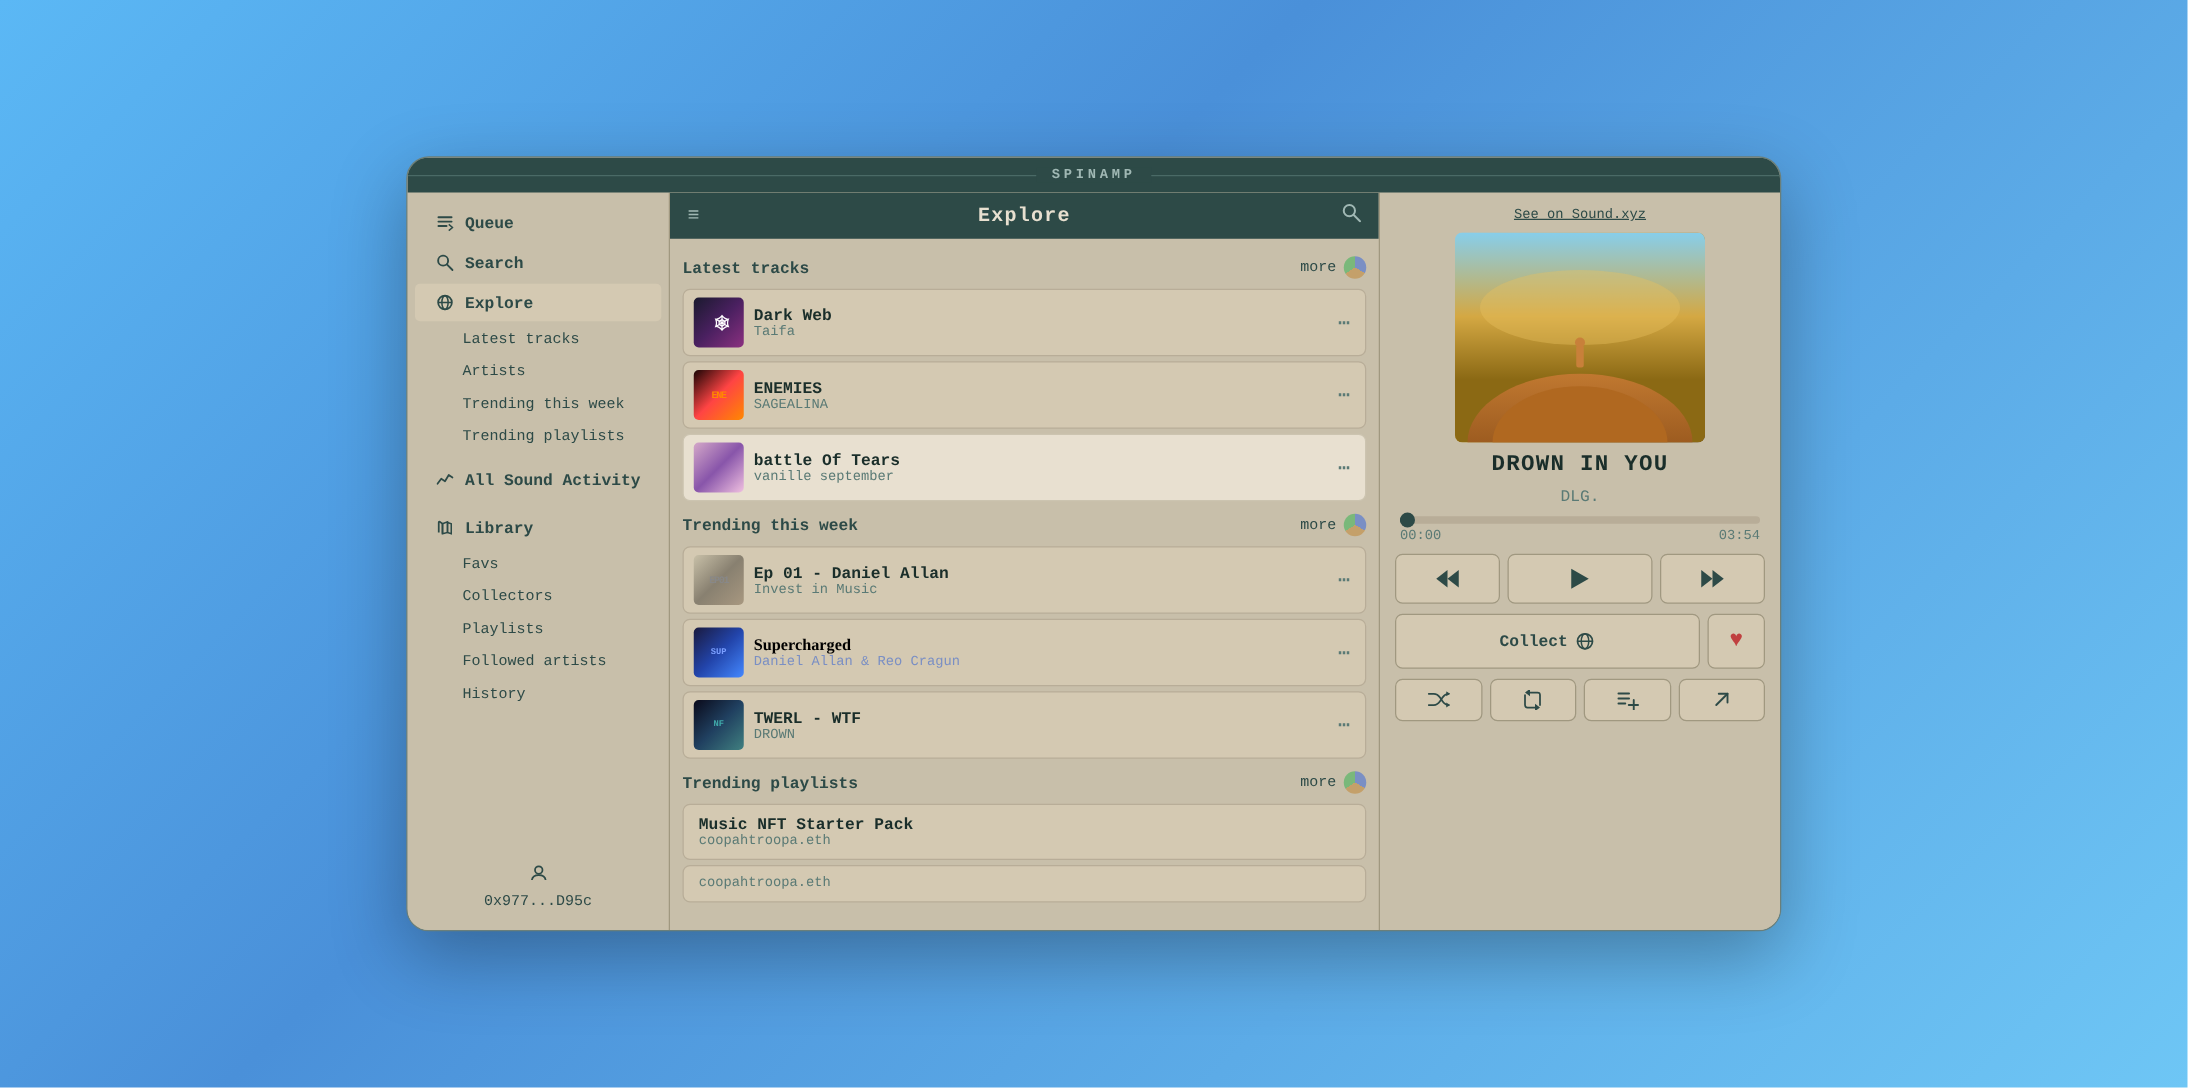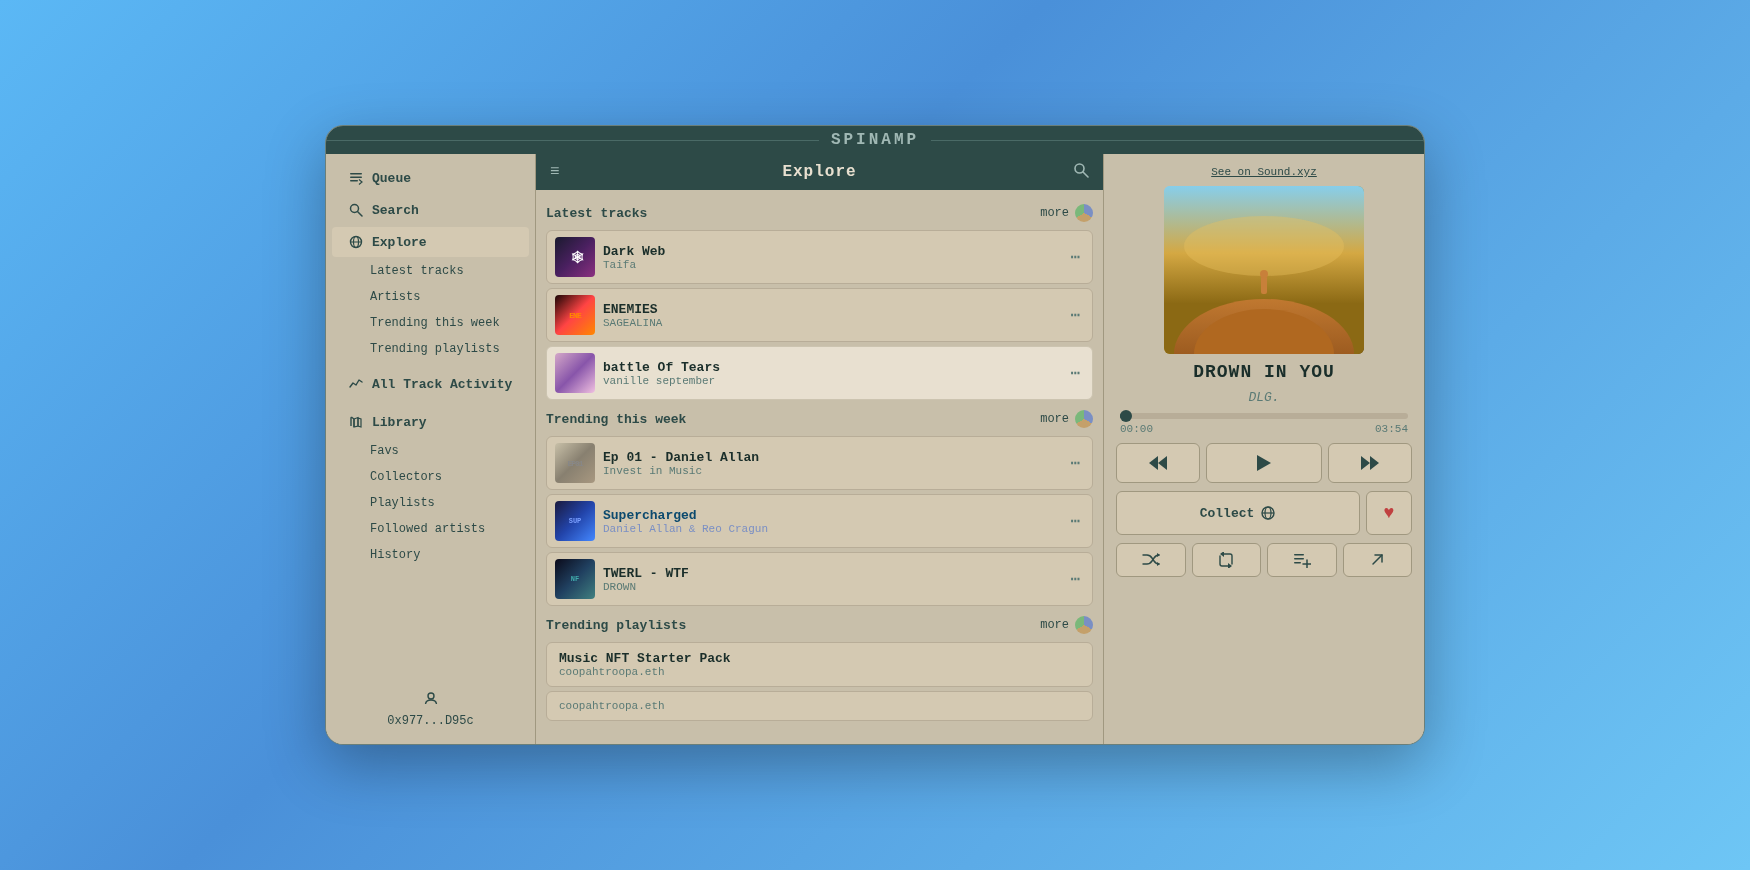--- a/index.html
+++ b/index.html
@@ -34,21 +34,21 @@
       position: relative;
     }
     .title-bar-line {
       position: absolute;
       left: 0; right: 0; top: 50%;
       height: 1px;
       background: #4a6a66;
     }
     .title-bar-text {
       color: #a0b8b4;
-      font-size: 16px;
+      font-size: 11px;
       letter-spacing: 3px;
       font-weight: bold;
       z-index: 1;
       background: #2d4a47;
       padding: 0 12px;
     }
     .main-content {
       display: flex;
       flex: 1;
       overflow: hidden;
@@ -270,21 +270,20 @@
     .track-title-main {
       color: #1a2e2a;
       font-size: 18px;
       font-weight: bold;
       letter-spacing: 1px;
       text-align: center;
     }
     .track-artist-main {
       color: #5a7a75;
       font-size: 13px;
-      font-style: italic;
     }
     .progress-container {
       width: 100%;
       padding: 0 4px;
     }
     .progress-bar-bg {
       width: 100%;
       height: 6px;
       background: #b8ad98;
       border-radius: 3px;
@@ -456,21 +455,21 @@
       </div>
 
       <div class="sidebar-divider"></div>
 
       <div class="sidebar-item">
         <span class="sidebar-icon">
           <svg width="14" height="14" viewBox="0 0 14 14" fill="none">
             <polyline points="1,10 4,6 7,8 10,3 13,5" stroke="#2d4a47" stroke-width="1.4" fill="none" stroke-linejoin="round" stroke-linecap="round"></polyline>
           </svg>
         </span>
-        <span>All Track Activity</span>
+        <span>All Sound Activity</span>
       </div>
 
       <div class="sidebar-divider"></div>
 
       <div class="sidebar-item">
         <span class="sidebar-icon">
           <svg width="14" height="14" viewBox="0 0 14 14" fill="none">
             <path d="M2 11 L2 3 Q2 2 3 2.5 L5 4 L5 12" stroke="#2d4a47" stroke-width="1.4" fill="none"></path>
             <path d="M5 4 L9 2.5 L9 11 L5 12 Z" stroke="#2d4a47" stroke-width="1.2" fill="none"></path>
             <path d="M9 3 L12 4 L12 12 L9 11 Z" stroke="#2d4a47" stroke-width="1.2" fill="none"></path>
@@ -574,21 +573,21 @@
           <div class="track-info">
             <div class="track-name">Ep 01 - Daniel Allan</div>
             <div class="track-artist">Invest in Music</div>
           </div>
           <span class="track-menu">⋯</span>
         </div>
 
         <div class="track-item">
           <div class="track-thumb thumb-super" style="font-size:7px;color:#7a9fff;font-weight:bold;">SUP</div>
           <div class="track-info">
-            <div class="track-name" style="color:#0c4a6e;">Supercharged</div>
+            <div class="track-name" style="color:#000000;font-family:Liberation Serif, serif;">Supercharged</div>
             <div class="track-artist highlight">Daniel Allan &amp; Reo Cragun</div>
           </div>
           <span class="track-menu">⋯</span>
         </div>
 
         <div class="track-item">
           <div class="track-thumb thumb-twerl" style="font-size:7px;color:#40aaaa;font-weight:bold;">NF</div>
           <div class="track-info">
             <div class="track-name">TWERL - WTF</div>
             <div class="track-artist">DROWN</div>

